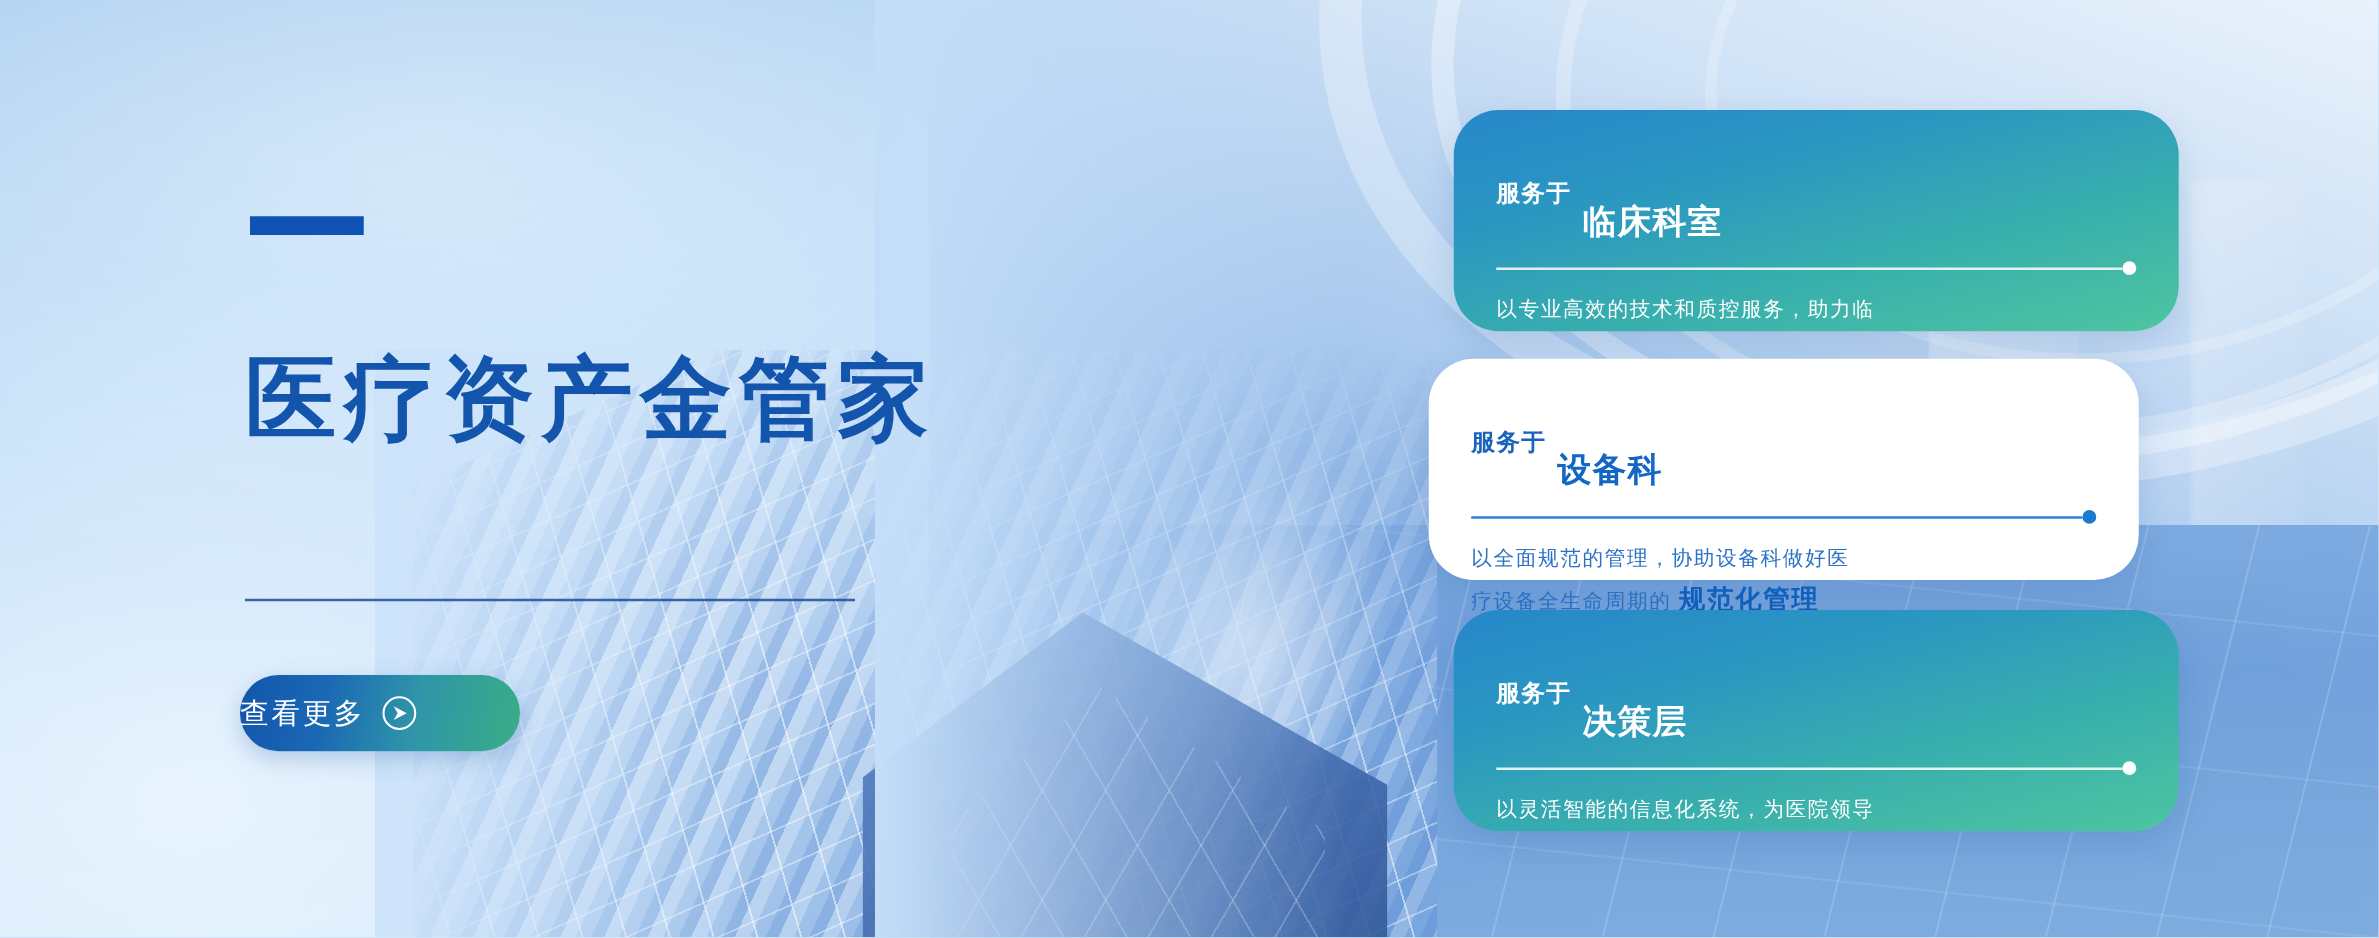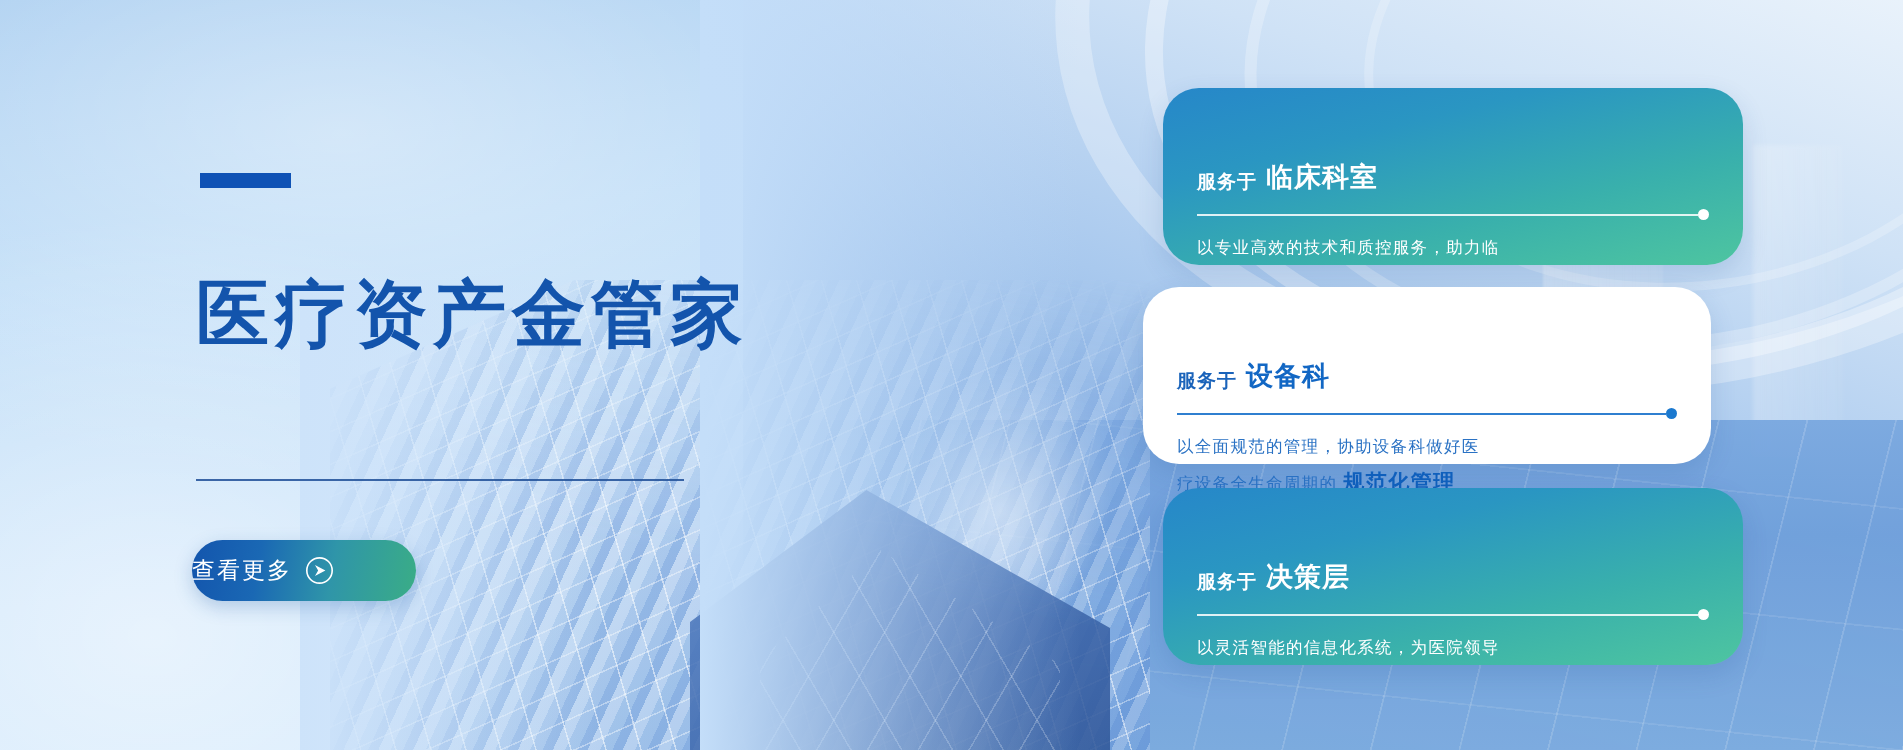--- a/index.html
+++ b/index.html
@@ -138,21 +138,21 @@
     position:absolute;left:200px;top:173px;
     width:91px;height:15px;background:#0f52b5;
   }
   .hero-title{
     position:absolute;left:196px;top:283px;
     font-size:73px;line-height:1;
     letter-spacing:6px;
     font-weight:700;
     color:#1354ac;
     white-space:nowrap;
-    font-family:Liberation Mono, monospace;
+    font-family:Liberation Serif, serif;
   }
   .hero-rule{
     position:absolute;left:196px;top:479px;
     width:488px;height:1.5px;background:#1d4e96;opacity:.85;
   }
   .cta{
     position:absolute;left:192px;top:540px;
     width:224px;height:61px;border-radius:31px;
     background:linear-gradient(100deg,#1355ad 0%,#1a68b4 30%,#2f95a9 62%,#3aad86 100%);
     display:flex;align-items:center;justify-content:flex-start;gap:13px;
@@ -179,21 +179,21 @@
     background:linear-gradient(166deg,#2687c9 0%,#2a96c2 30%,#39b0ac 66%,#4ec5a0 100%);
   }
   .card.light{
     background:#ffffff;
   }
   .card1{ left:20px; top:88px;  width:580px; height:177px; }
   .card2{ left:0px;  top:287px; width:568px; height:177px; }
   .card3{ left:20px; top:488px; width:580px; height:177px; }
 
   .card-head{
-    display:flex;align-items:flex-end;gap:9px;
+    display:flex;align-items:center;gap:9px;
     font-family:"DejaVu Sans","Liberation Sans",sans-serif;
   }
   .head-prefix{ font-size:19px;font-weight:700;letter-spacing:1px; }
   .head-target{ font-size:27px;font-weight:700;letter-spacing:1px;margin-top:45px; }
 
   .card-divider{
     position:relative;
     margin:14px 0 13px 0;
     height:11px;
   }
@@ -217,21 +217,21 @@
   .card.grad .head-prefix,
   .card.grad .head-target,
   .card.grad .card-desc,
   .card.grad .card-desc .strong { color:#ffffff; }
   .card.grad .card-divider .line{ background:rgba(255,255,255,.85); }
   .card.grad .card-divider .dot{ background:#ffffff; }
 
   .card.light .head-prefix{ color:#1a63ba; }
   .card.light .head-target{ color:#1267c4; }
   .card.light .card-desc{ color:#2a72c4; }
-  .card.light .card-desc .strong{ color:#1060bd; }
+  .card.light .card-desc .strong{ color:#1060bd;font-family:Liberation Mono, monospace; }
   .card.light .card-divider .line{ background:#2f7fd0; }
   .card.light .card-divider .dot{ background:#1b79cf; }
 </style>
 </head>
 <body>
 
 <div class="stage">
 
   <div class="sky-wash"></div>
 

